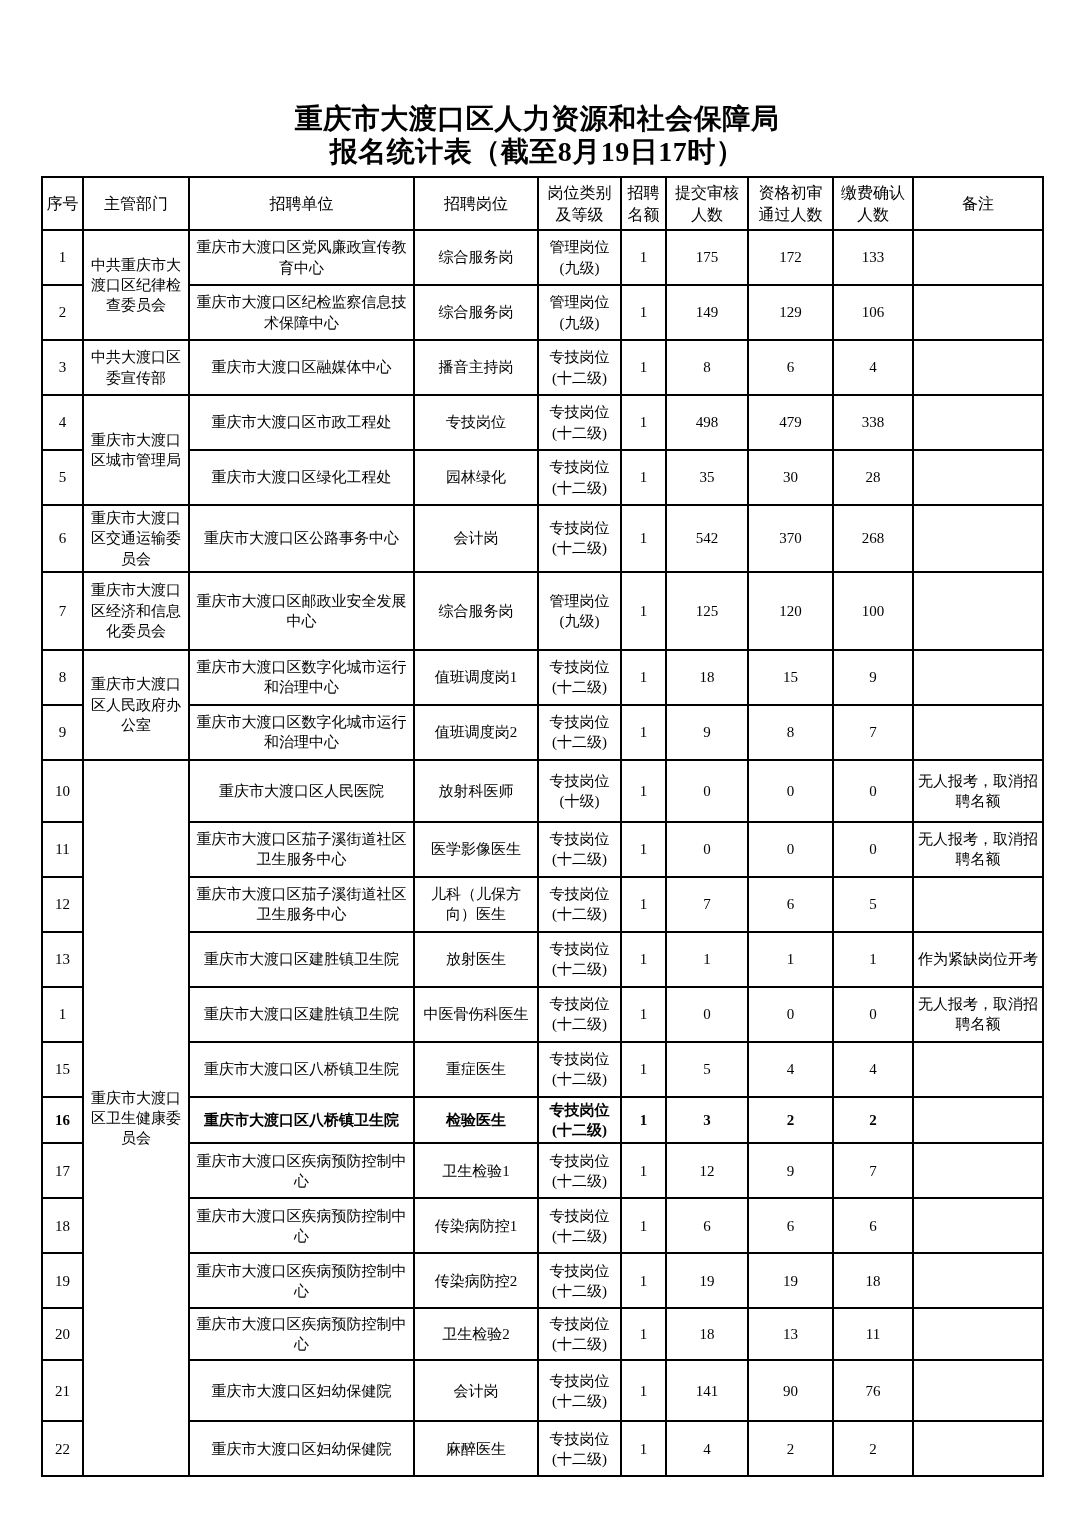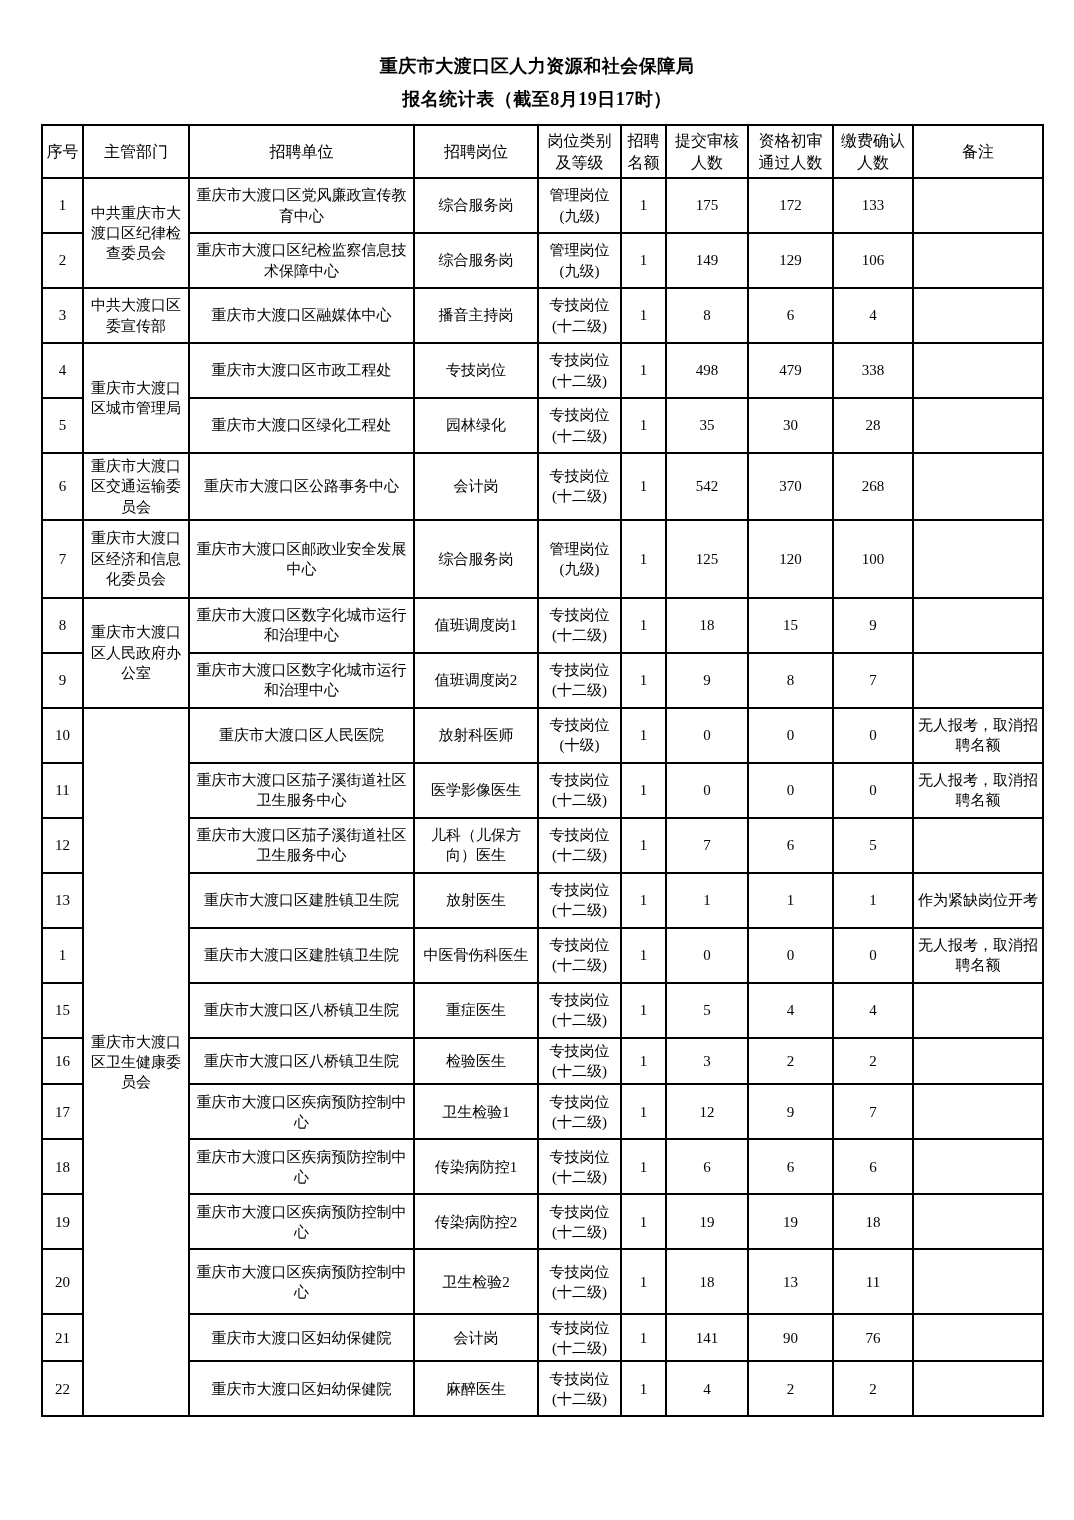--- a/index.html
+++ b/index.html
@@ -10,26 +10,27 @@
     font-family: "Liberation Serif", "DejaVu Serif", serif;
   }
   .page {
     position: relative;
     width: 1074px;
     height: 1520px;
     background: #ffffff;
     overflow: hidden;
   }
   .title-block {
-    padding-top: 50px;
+    padding-top: 88px;
     text-align: center;
     font-weight: bold;
-    font-size: 18px;
+    font-size: 28px;
     line-height: 33px;
     letter-spacing: 0.5px;
+    margin-top: 14px;
   }
   table.stats {
     border-collapse: collapse;
     table-layout: fixed;
     margin-left: 41px;
     margin-top: 8px;
     width: 1001px;
   }
   table.stats th, table.stats td {
     border: 2px solid #000000;
@@ -203,21 +204,21 @@
           <td class="c-unit">重庆市大渡口区数字化城市运行和治理中心</td>
           <td class="c-post">值班调度岗2</td>
           <td class="c-category">专技岗位
 (十二级)</td>
           <td class="c-quota">1</td>
           <td class="c-submitted">9</td>
           <td class="c-approved">8</td>
           <td class="c-paid">7</td>
           <td class="c-remark"></td>
         </tr>
-        <tr style="height: 55px; margin-top: 29px;">
+        <tr style="height: 62px; margin-top: 29px;">
           <td class="c-no">10</td>
           <td class="c-dept" rowspan="13">重庆市大渡口区卫生健康委员会</td>
           <td class="c-unit">重庆市大渡口区人民医院</td>
           <td class="c-post">放射科医师</td>
           <td class="c-category">专技岗位
 (十级)</td>
           <td class="c-quota">1</td>
           <td class="c-submitted">0</td>
           <td class="c-approved">0</td>
           <td class="c-paid">0</td>
@@ -276,21 +277,21 @@
           <td class="c-unit">重庆市大渡口区八桥镇卫生院</td>
           <td class="c-post">重症医生</td>
           <td class="c-category">专技岗位
 (十二级)</td>
           <td class="c-quota">1</td>
           <td class="c-submitted">5</td>
           <td class="c-approved">4</td>
           <td class="c-paid">4</td>
           <td class="c-remark"></td>
         </tr>
-        <tr style="height: 38px;">
+        <tr style="height: 38px; font-weight: bold;">
           <td class="c-no">16</td>
           <td class="c-unit">重庆市大渡口区八桥镇卫生院</td>
           <td class="c-post">检验医生</td>
           <td class="c-category">专技岗位
 (十二级)</td>
           <td class="c-quota">1</td>
           <td class="c-submitted">3</td>
           <td class="c-approved">2</td>
           <td class="c-paid">2</td>
           <td class="c-remark"></td>
@@ -324,33 +325,33 @@
           <td class="c-unit">重庆市大渡口区疾病预防控制中心</td>
           <td class="c-post">传染病防控2</td>
           <td class="c-category">专技岗位
 (十二级)</td>
           <td class="c-quota">1</td>
           <td class="c-submitted">19</td>
           <td class="c-approved">19</td>
           <td class="c-paid">18</td>
           <td class="c-remark"></td>
         </tr>
-        <tr style="height: 65px;">
+        <tr style="height: 52px;">
           <td class="c-no">20</td>
           <td class="c-unit">重庆市大渡口区疾病预防控制中心</td>
           <td class="c-post">卫生检验2</td>
           <td class="c-category">专技岗位
 (十二级)</td>
           <td class="c-quota">1</td>
           <td class="c-submitted">18</td>
           <td class="c-approved">13</td>
           <td class="c-paid">11</td>
           <td class="c-remark"></td>
         </tr>
-        <tr style="height: 47px;">
+        <tr style="height: 61px;">
           <td class="c-no">21</td>
           <td class="c-unit">重庆市大渡口区妇幼保健院</td>
           <td class="c-post">会计岗</td>
           <td class="c-category">专技岗位
 (十二级)</td>
           <td class="c-quota">1</td>
           <td class="c-submitted">141</td>
           <td class="c-approved">90</td>
           <td class="c-paid">76</td>
           <td class="c-remark"></td>

